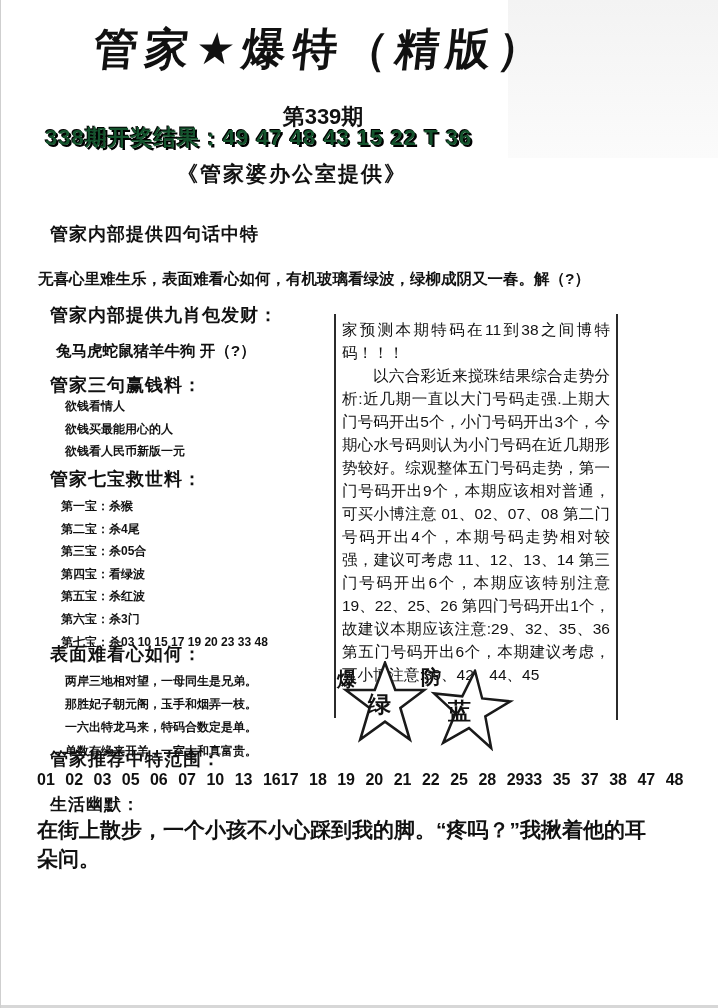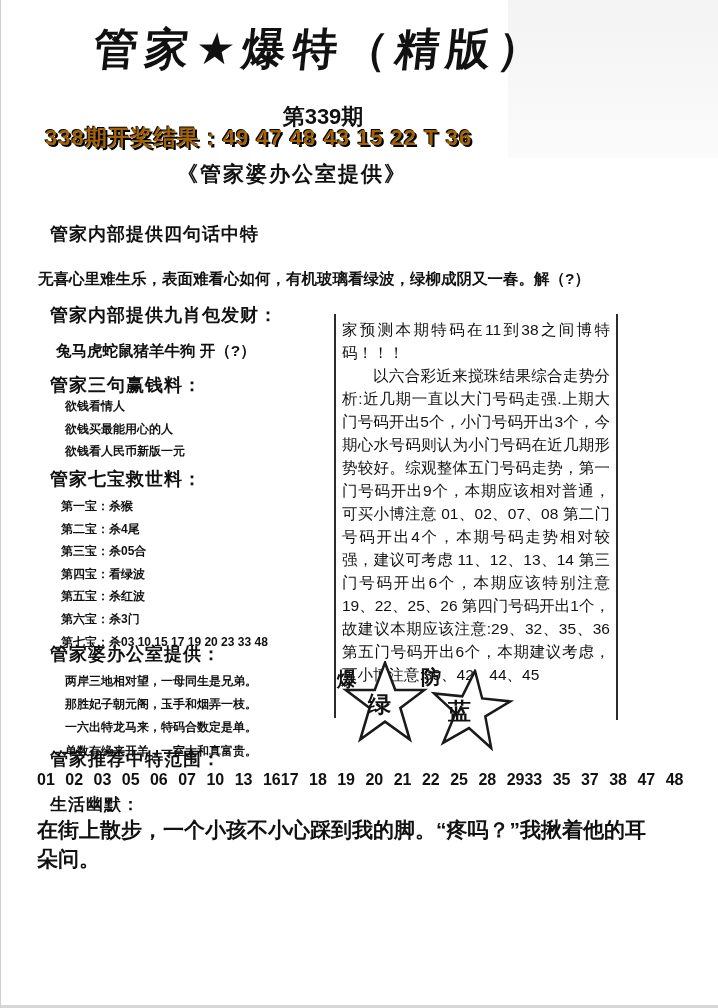--- a/index.html
+++ b/index.html
@@ -29,21 +29,21 @@
     transform:skewX(-6deg);
     white-space:nowrap;
   }
   .issue{
     position:absolute;left:0;top:102px;width:644px;
     text-align:center;font-size:22px;font-weight:700;
   }
   .result{
     position:absolute;left:44px;top:123px;
     font-size:22px;font-weight:800;letter-spacing:1px;
-    color:#a16207;
+    color:#14532d;
     text-shadow:2px 2px 0 #000, -1px -1px 0 #000;
     white-space:nowrap;
   }
   .provider{
     position:absolute;left:0;top:160px;width:582px;
     text-align:center;font-size:21px;font-weight:600;letter-spacing:2px;
   }
   .h{
     position:absolute;font-size:18px;font-weight:800;letter-spacing:1px;white-space:nowrap;
   }
@@ -111,21 +111,21 @@
   <div class="list" style="left:60px;top:495px;">
     <div>第一宝：杀猴</div>
     <div>第二宝：杀4尾</div>
     <div>第三宝：杀05合</div>
     <div>第四宝：看绿波</div>
     <div>第五宝：杀红波</div>
     <div>第六宝：杀3门</div>
     <div>第七宝：杀03 10 15 17 19 20 23 33 48</div>
   </div>
 
-  <div class="h" style="left:49px;top:642px;">管家婆办公室提供：</div>
+  <div class="h" style="left:49px;top:642px;">表面难看心如何：</div>
   <div class="list" style="left:64px;top:670px;line-height:23.2px;">
     <div>两岸三地相对望，一母同生是兄弟。</div>
     <div>那胜妃子朝元阁，玉手和烟弄一枝。</div>
     <div>一六出特龙马来，特码合数定是单。</div>
     <div>单数有缘来开羊，一室太和真富贵。</div>
   </div>
 
   <div class="vline" style="left:333px;top:314px;height:404px;"></div>
   <div class="vline" style="left:615px;top:314px;height:406px;"></div>
   <div class="analysis">

